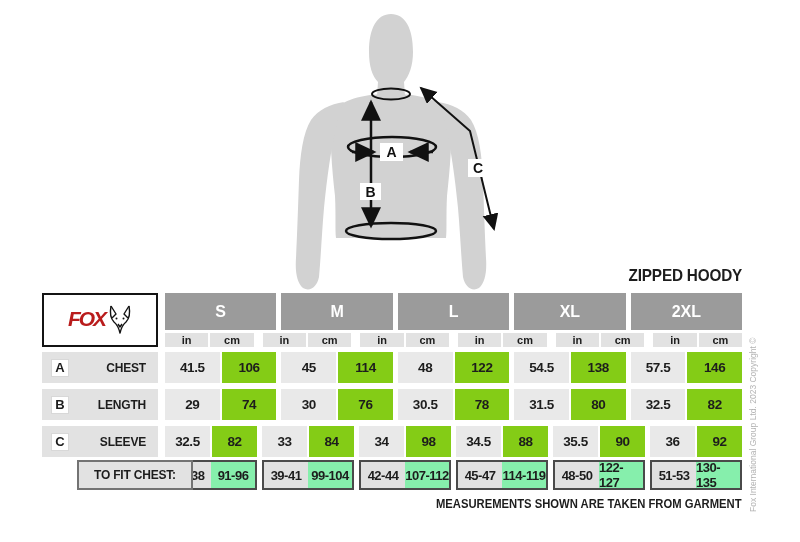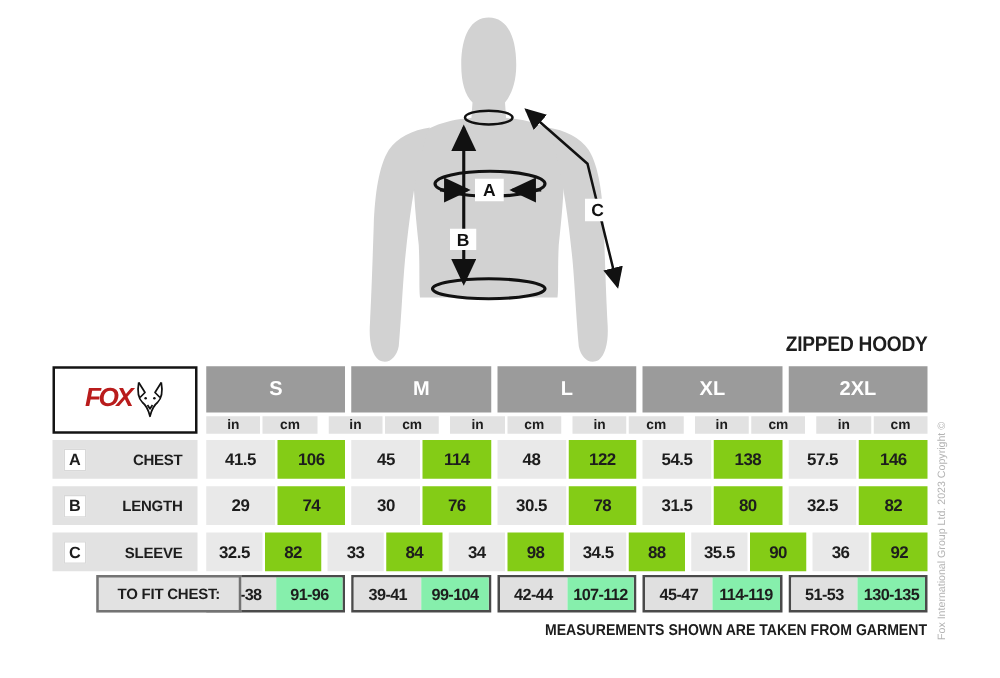--- a/index.html
+++ b/index.html
@@ -250,20 +250,24 @@
         </div>
       <div class="fit-pair">
           <div class="fit-cell in">42-44</div>
           <div class="fit-cell cm">107-112</div>
         </div>
       <div class="fit-pair">
           <div class="fit-cell in">45-47</div>
           <div class="fit-cell cm">114-119</div>
         </div>
       <div class="fit-pair">
+          <div class="fit-cell in">48-50</div>
+          <div class="fit-cell cm">122-127</div>
+        </div>
+      <div class="fit-pair">
           <div class="fit-cell in">51-53</div>
           <div class="fit-cell cm">130-135</div>
         </div>
     </div>
   </div>
 
   <div class="footnote">MEASUREMENTS SHOWN ARE TAKEN FROM GARMENT</div>
   <div class="copyright">Fox International Group Ltd. 2023 Copyright ©</div>
 
 </div>

